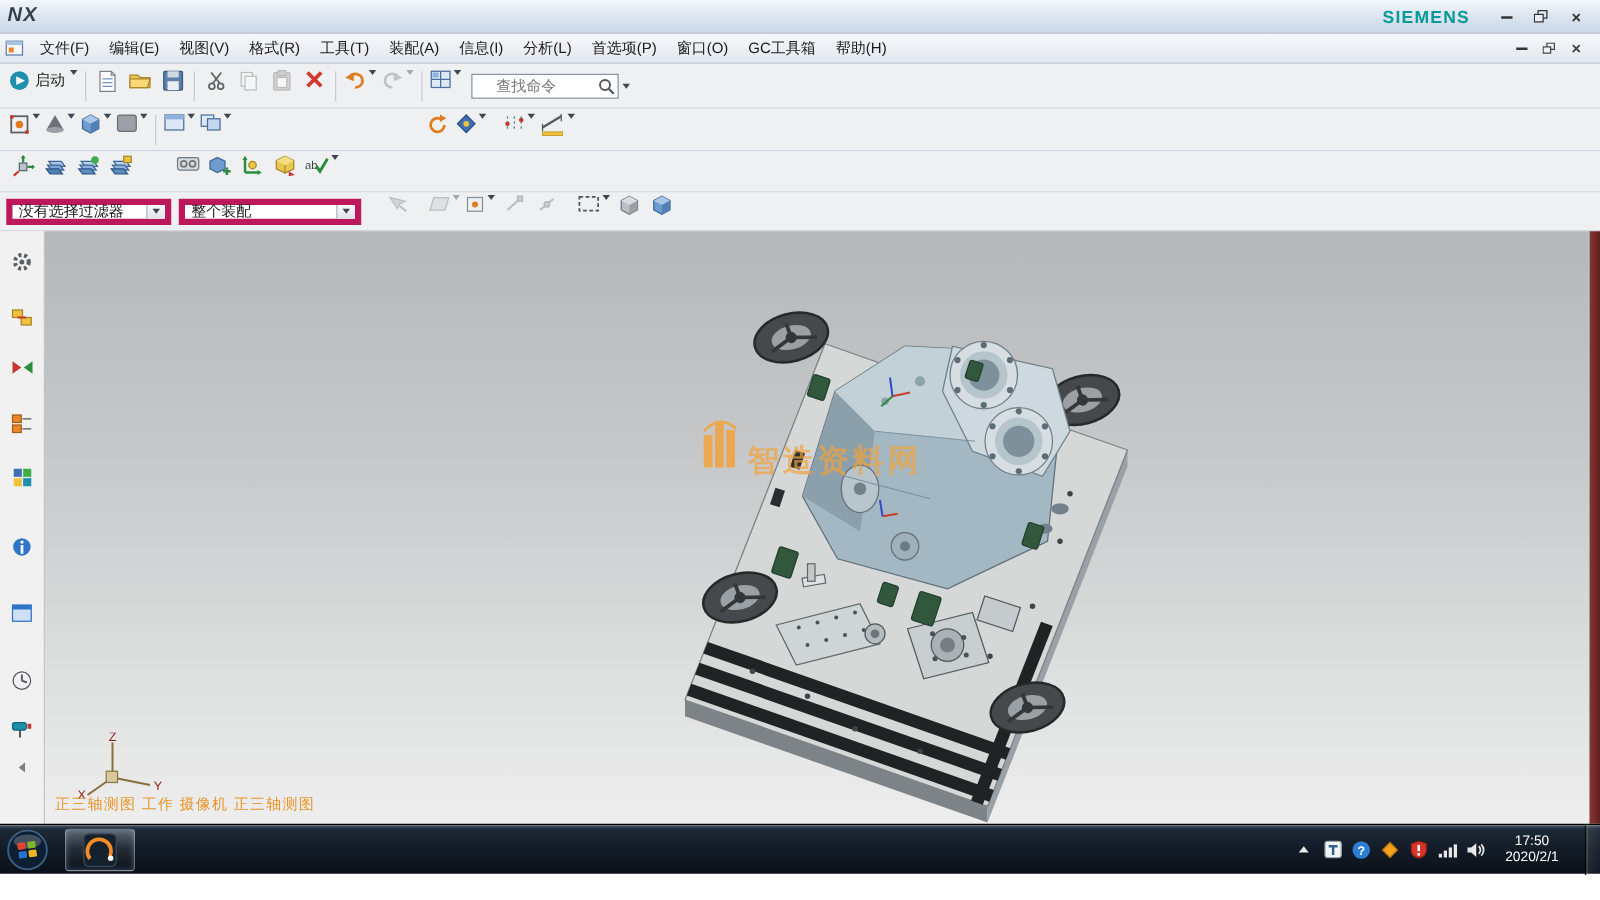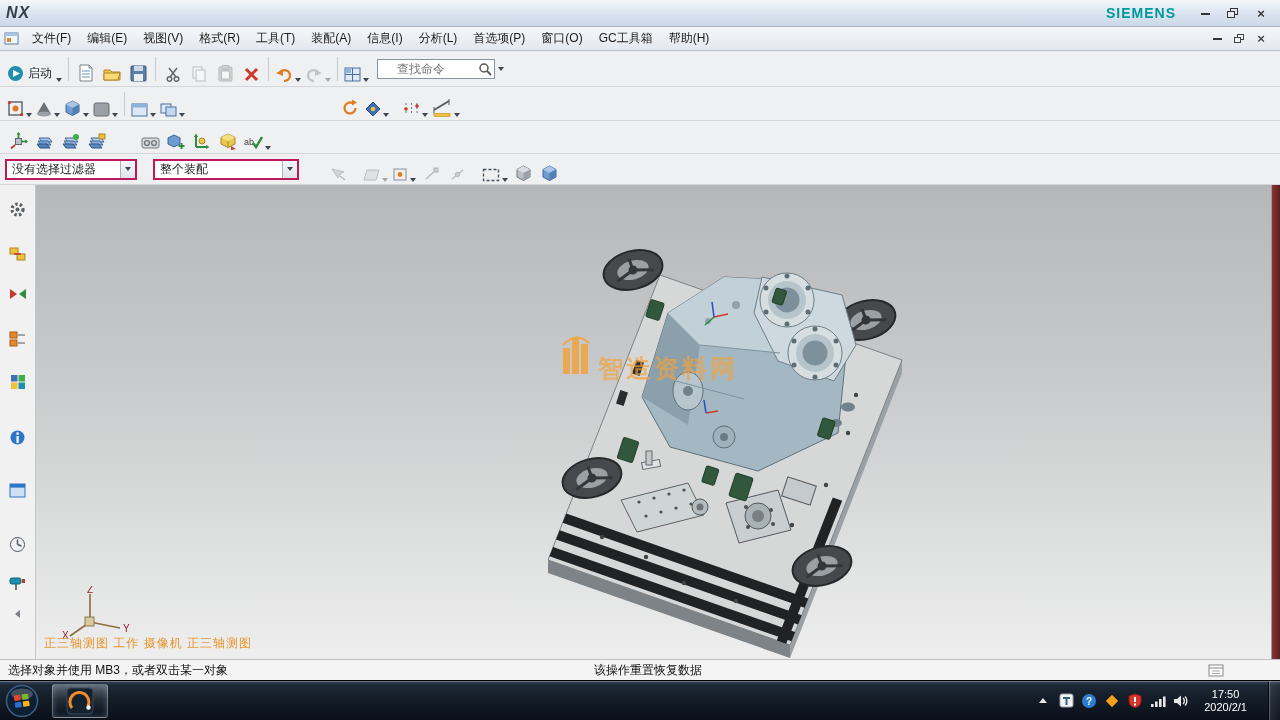--- a/index.html
+++ b/index.html
@@ -21,34 +21,34 @@
   
   .menubar { height:24px; display:flex; align-items:center; padding:0 4px;
     background:linear-gradient(#f5f7fa,#e3e8ef); border-bottom:1px solid #b8c1cc; }
   .menubar .mitem { padding:3px 8px; color:#1c1c1c; }
   .menu-winbtns { margin-left:auto; display:flex; align-items:center; margin-right:4px; }
   .mwb { width:22px; height:16px; display:flex; align-items:center; justify-content:center; color:#444; }
 
   
   .tbrow { display:flex; align-items:center; padding:2px 5px; background:#eef0f2; border-bottom:1px solid #d3d7db; }
   .r1 { height:36px; } .r2 { height:34px; } .r3 { height:33px; } .r4 { height:31px; }
-  .tb { height:26px; min-width:26px; display:flex; align-items:flex-end; justify-content:center; gap:2px;
+  .tb { height:26px; min-width:26px; display:flex; align-items:flex-start; justify-content:center; gap:2px;
     border-radius:2px; padding:0 2px; }
   .tb span.lbl { padding:0 2px; }
   .cr { width:0; height:0; border-left:3.5px solid transparent; border-right:3.5px solid transparent; border-top:4px solid #3e4650; }
   .crbtn { width:11px; height:24px; display:flex; align-items:center; justify-content:center; }
   .sep { width:1px; height:24px; background:#c7cbd0; margin:0 4px; }
   .dis { opacity:.42; filter:grayscale(.9); }
   .searchwrap { position:relative; width:118px; height:20px; margin-left:6px; }
   .searchwrap input { width:100%; height:100%; border:1px solid #8794a2; padding:0 18px 0 19px; font-size:12px;
     font-family:"Liberation Sans",sans-serif; background:#fff; }
   .gap155 { width:150px; } .gap28 { width:28px; } .gap10 { width:10px; }
 
   
-  .combo { height:21px; background:#fff; border:2px solid #be185d; display:flex; align-items:center; margin-right:16px; }
+  .combo { height:21px; background:#fff; border:5px solid #be185d; display:flex; align-items:center; margin-right:6px; }
   .combo .cval { flex:1; padding:0 5px; white-space:nowrap; overflow:hidden; }
   .combo .cbtn { width:15px; height:100%; display:flex; align-items:center; justify-content:center;
     background:linear-gradient(#f6f8fa,#dfe4ea); border-left:1px solid #aab4bf; }
   .w132 { width:132px; } .w146 { width:146px; }
 
   
   .main { display:flex; height:474px; }
   .sidebar { width:36px; background:#f1f1f1; border-right:1px solid #c6c6c6; display:flex; flex-direction:column; align-items:center; padding-top:15px; }
   .sbi { width:20px; height:18px; display:flex; align-items:center; justify-content:center; }
   .viewport { position:relative; flex:1; overflow:hidden;
@@ -681,32 +681,20 @@
           <text x="63" y="46" font-size="10" fill="#8b1a1a" font-family="Liberation Sans, sans-serif">Y</text>
         </svg>
       </div>
 
       <div class="vstatus">正三轴测图 工作 摄像机 正三轴测图</div>
     </div>
 
     <div class="winedge"></div>
   </div>
 
-  <div class="statusbar">
-    <span class="sleft">选择对象并使用 MB3，或者双击某一对象</span>
-    <span class="scenter">该操作重置恢复数据</span>
-    <span class="sicon">
-      <svg width="16" height="13">
-          <rect x="1" y="1" width="14" height="11" fill="#fff" stroke="#888"></rect>
-          <line x1="1" y1="4" x2="15" y2="4" stroke="#888"></line>
-          <line x1="4" y1="7" x2="12" y2="7" stroke="#aaa"></line>
-          <line x1="4" y1="9.5" x2="12" y2="9.5" stroke="#aaa"></line>
-        </svg>
-    </span>
-  </div>
 
   <div class="taskbar">
     <div class="orb">
       <svg width="34" height="34">
         <circle cx="17" cy="17" r="15.5" fill="#0d1f33" stroke="#3d6186" stroke-width="1.5"></circle>
         <ellipse cx="17" cy="10" rx="11" ry="5.5" fill="#ffffff" opacity="0.22"></ellipse>
         <g transform="rotate(-8 17 17)">
           <rect x="9.5" y="10.5" width="6.5" height="5.5" rx="1" fill="#e5442c"></rect>
           <rect x="17.5" y="10.5" width="6.5" height="5.5" rx="1" fill="#7db828"></rect>
           <rect x="9.5" y="17.5" width="6.5" height="5.5" rx="1" fill="#2a6fd1"></rect>

